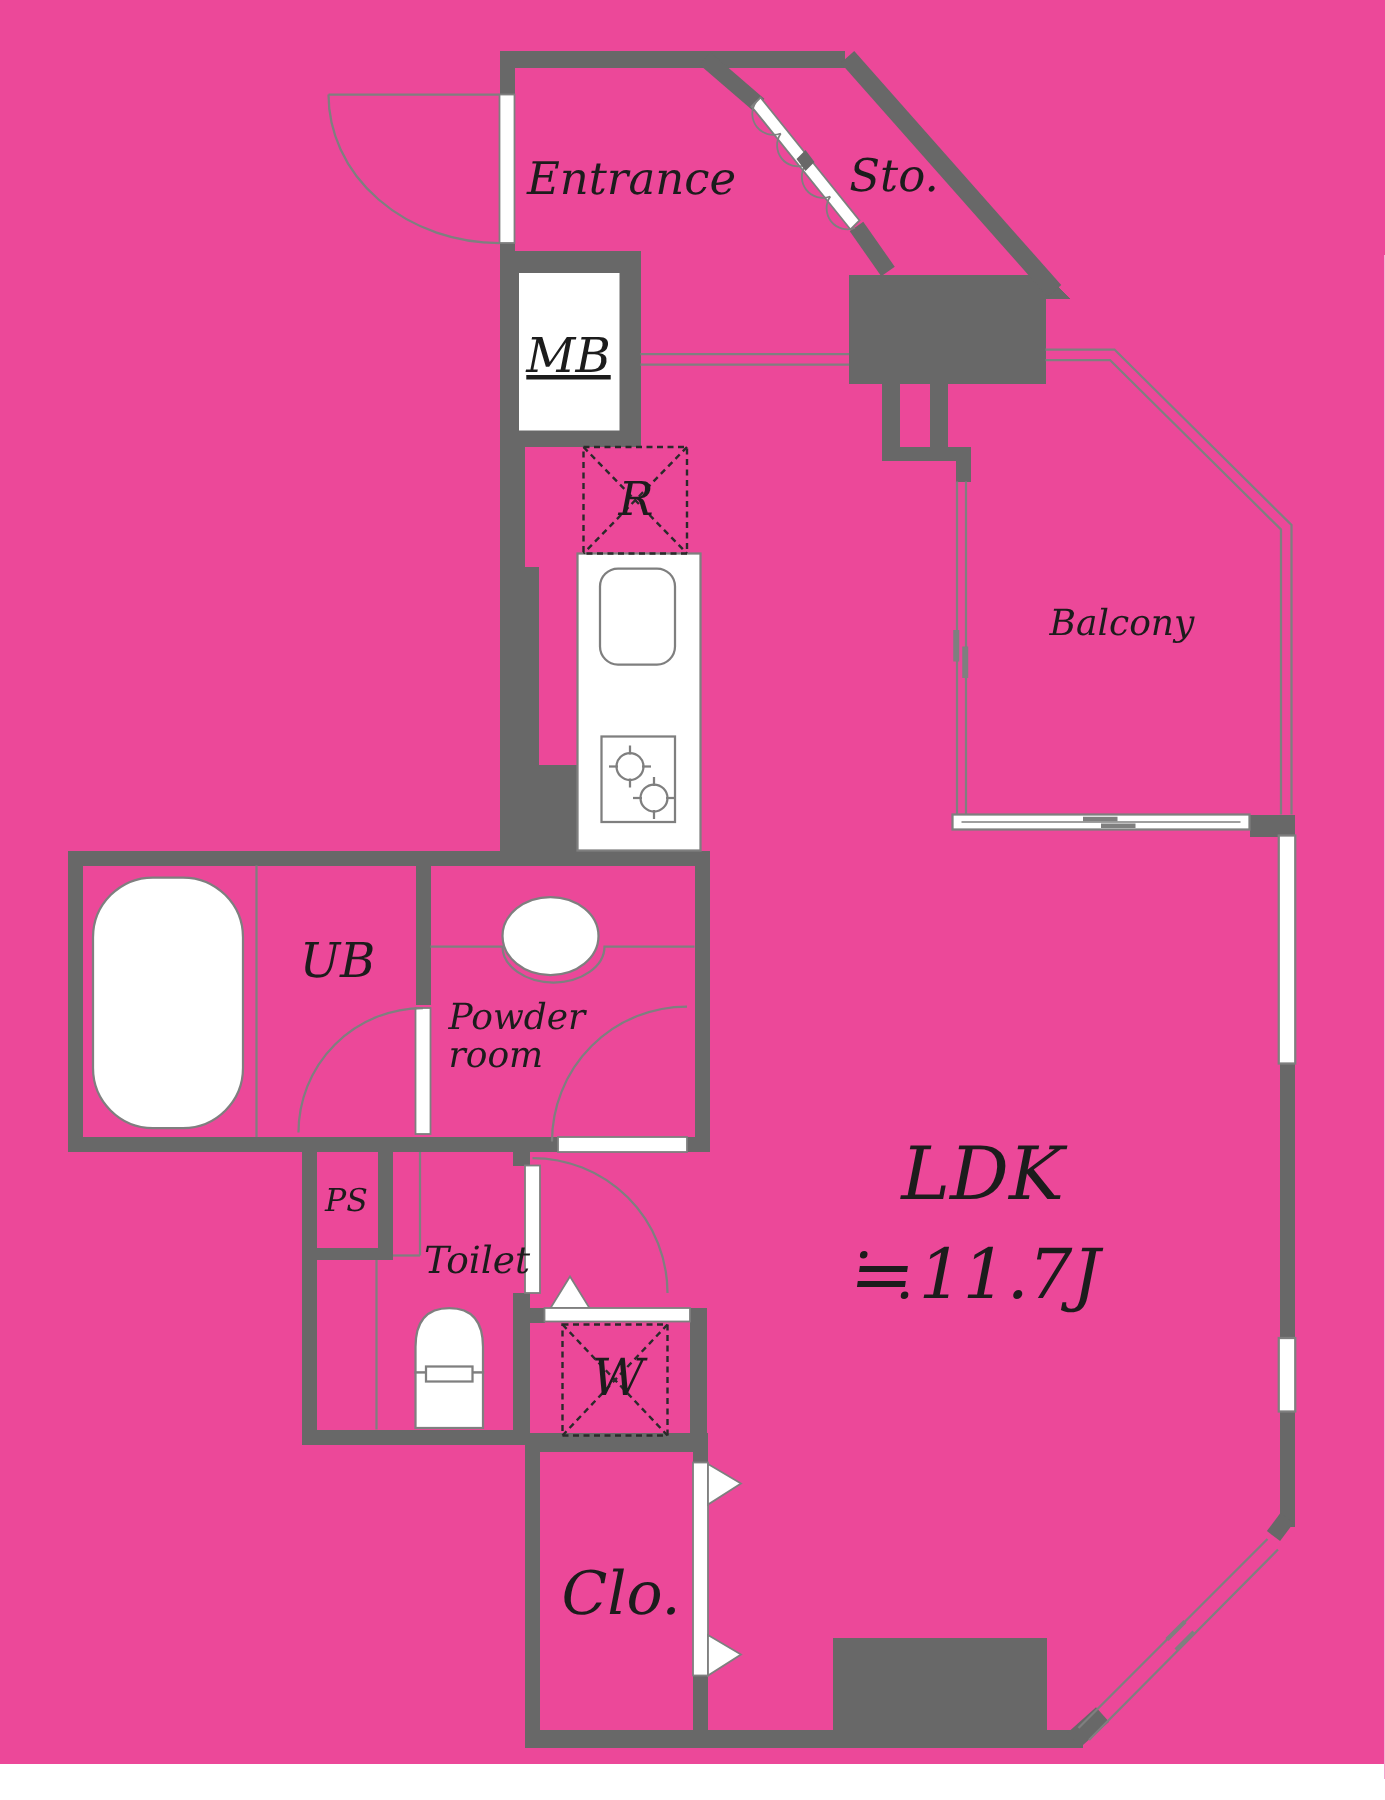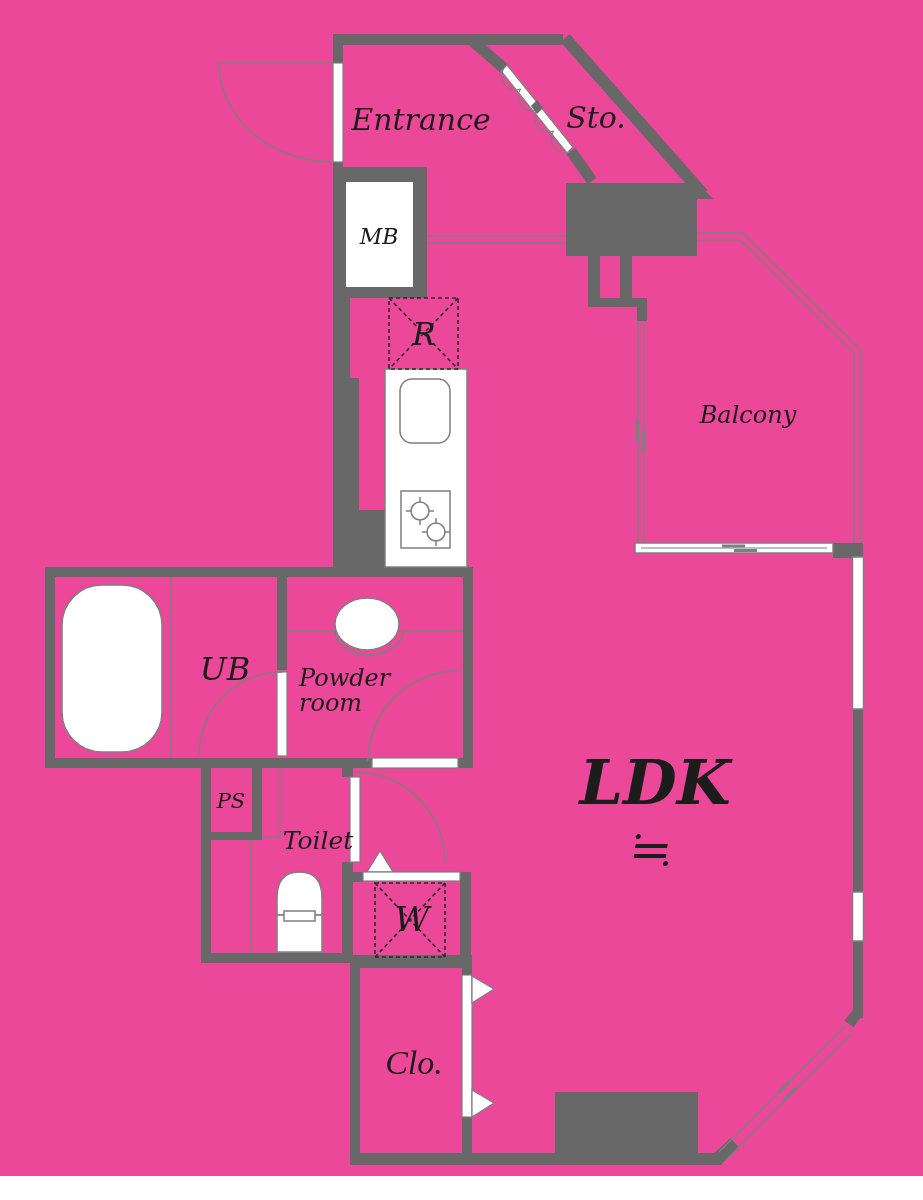--- a/index.html
+++ b/index.html
@@ -3,31 +3,31 @@
 <meta charset="utf-8">
 <style>
   html,body{margin:0;padding:0;background:#ffffff;}
   #stage{position:relative;width:923px;height:1176px;background:#ec4899;overflow:hidden;
          font-family:"DejaVu Serif", serif;}
   #plan-svg{position:absolute;left:0;top:0;}
   .room-label{position:absolute;transform:translate(-50%,-50%);
               font-style:italic;color:#1c1c1c;white-space:nowrap;line-height:1.0;}
   .lbl-entrance{font-size:30px;}
   .lbl-sto{font-size:30px;}
-  .lbl-mb{font-size:22px;}
+  .lbl-mb{font-size:32px;text-decoration:underline;}
   .lbl-r{font-size:31px;}
   .lbl-balcony{font-size:24px;}
   .lbl-ub{font-size:32px;}
   .lbl-powder{font-size:24px;transform:none;line-height:1.05;}
   .lbl-ps{font-size:21px;}
   .lbl-toilet{font-size:25px;}
   .lbl-w{font-size:34px;}
-  .lbl-ldk{font-size:62px;font-weight:bold;}
+  .lbl-ldk{font-size:49px;}
   .lbl-ldk-size{font-size:46px;display:flex;align-items:center;gap:4px;}
-  .lbl-clo{font-size:34px;font-family:Liberation Serif, serif;}
+  .lbl-clo{font-size:40px;}
   
   .approx{position:relative;display:inline-block;width:38px;height:40px;transform:skewX(-8deg);}
   .approx .bar{position:absolute;left:2px;width:32px;height:4px;background:#1c1c1c;}
   .approx .bar.b1{top:15px;}
   .approx .bar.b2{top:25px;}
   .approx .dot{position:absolute;width:5px;height:5px;border-radius:50%;background:#1c1c1c;}
   .approx .dot.d1{left:1px;top:5px;}
   .approx .dot.d2{right:1px;bottom:3px;}
 </style>
 </head>
@@ -191,32 +191,33 @@
     <line x1="375" y1="883" x2="445" y2="957"></line>
     <line x1="445" y1="883" x2="375" y2="957"></line>
   </g>
 </svg>
 
 <div class="room-label lbl-entrance" style="left:421px;top:120px;">Entrance</div>
 <div class="room-label lbl-sto" style="left:596px;top:118px;text-align:right;">Sto.</div>
 <div class="room-label lbl-mb" style="left:379px;top:237px;">MB</div>
 <div class="room-label lbl-r" style="left:424px;top:334px;">R</div>
 <div class="room-label lbl-balcony" style="left:748px;top:415px;">Balcony</div>
-<div class="room-label lbl-ub" style="left:225px;top:640px;margin-top:29px;">UB</div>
+<div class="room-label lbl-ub" style="left:225px;top:640px;">UB</div>
 <div class="room-label lbl-powder" style="left:299px;top:666px;">
   <div>Powder</div>
   <div>room</div>
 </div>
 <div class="room-label lbl-ps" style="left:231px;top:801px;text-align:right;">PS</div>
 <div class="room-label lbl-toilet" style="left:318px;top:840px;">Toilet</div>
 <div class="room-label lbl-w" style="left:412px;top:919px;">W</div>
 <div class="room-label lbl-ldk" style="left:655px;top:783px;">LDK</div>
 <div class="room-label lbl-ldk-size" style="left:652px;top:849px;">
   <span class="approx">
         <i class="bar b1"></i>
         <i class="bar b2"></i>
         <i class="dot d1"></i>
         <i class="dot d2"></i>
       </span>
+  <span>11.7J</span>
 </div>
 <div class="room-label lbl-clo" style="left:414px;top:1063px;">Clo.</div>
 
 </div>
 
 </body></html>

